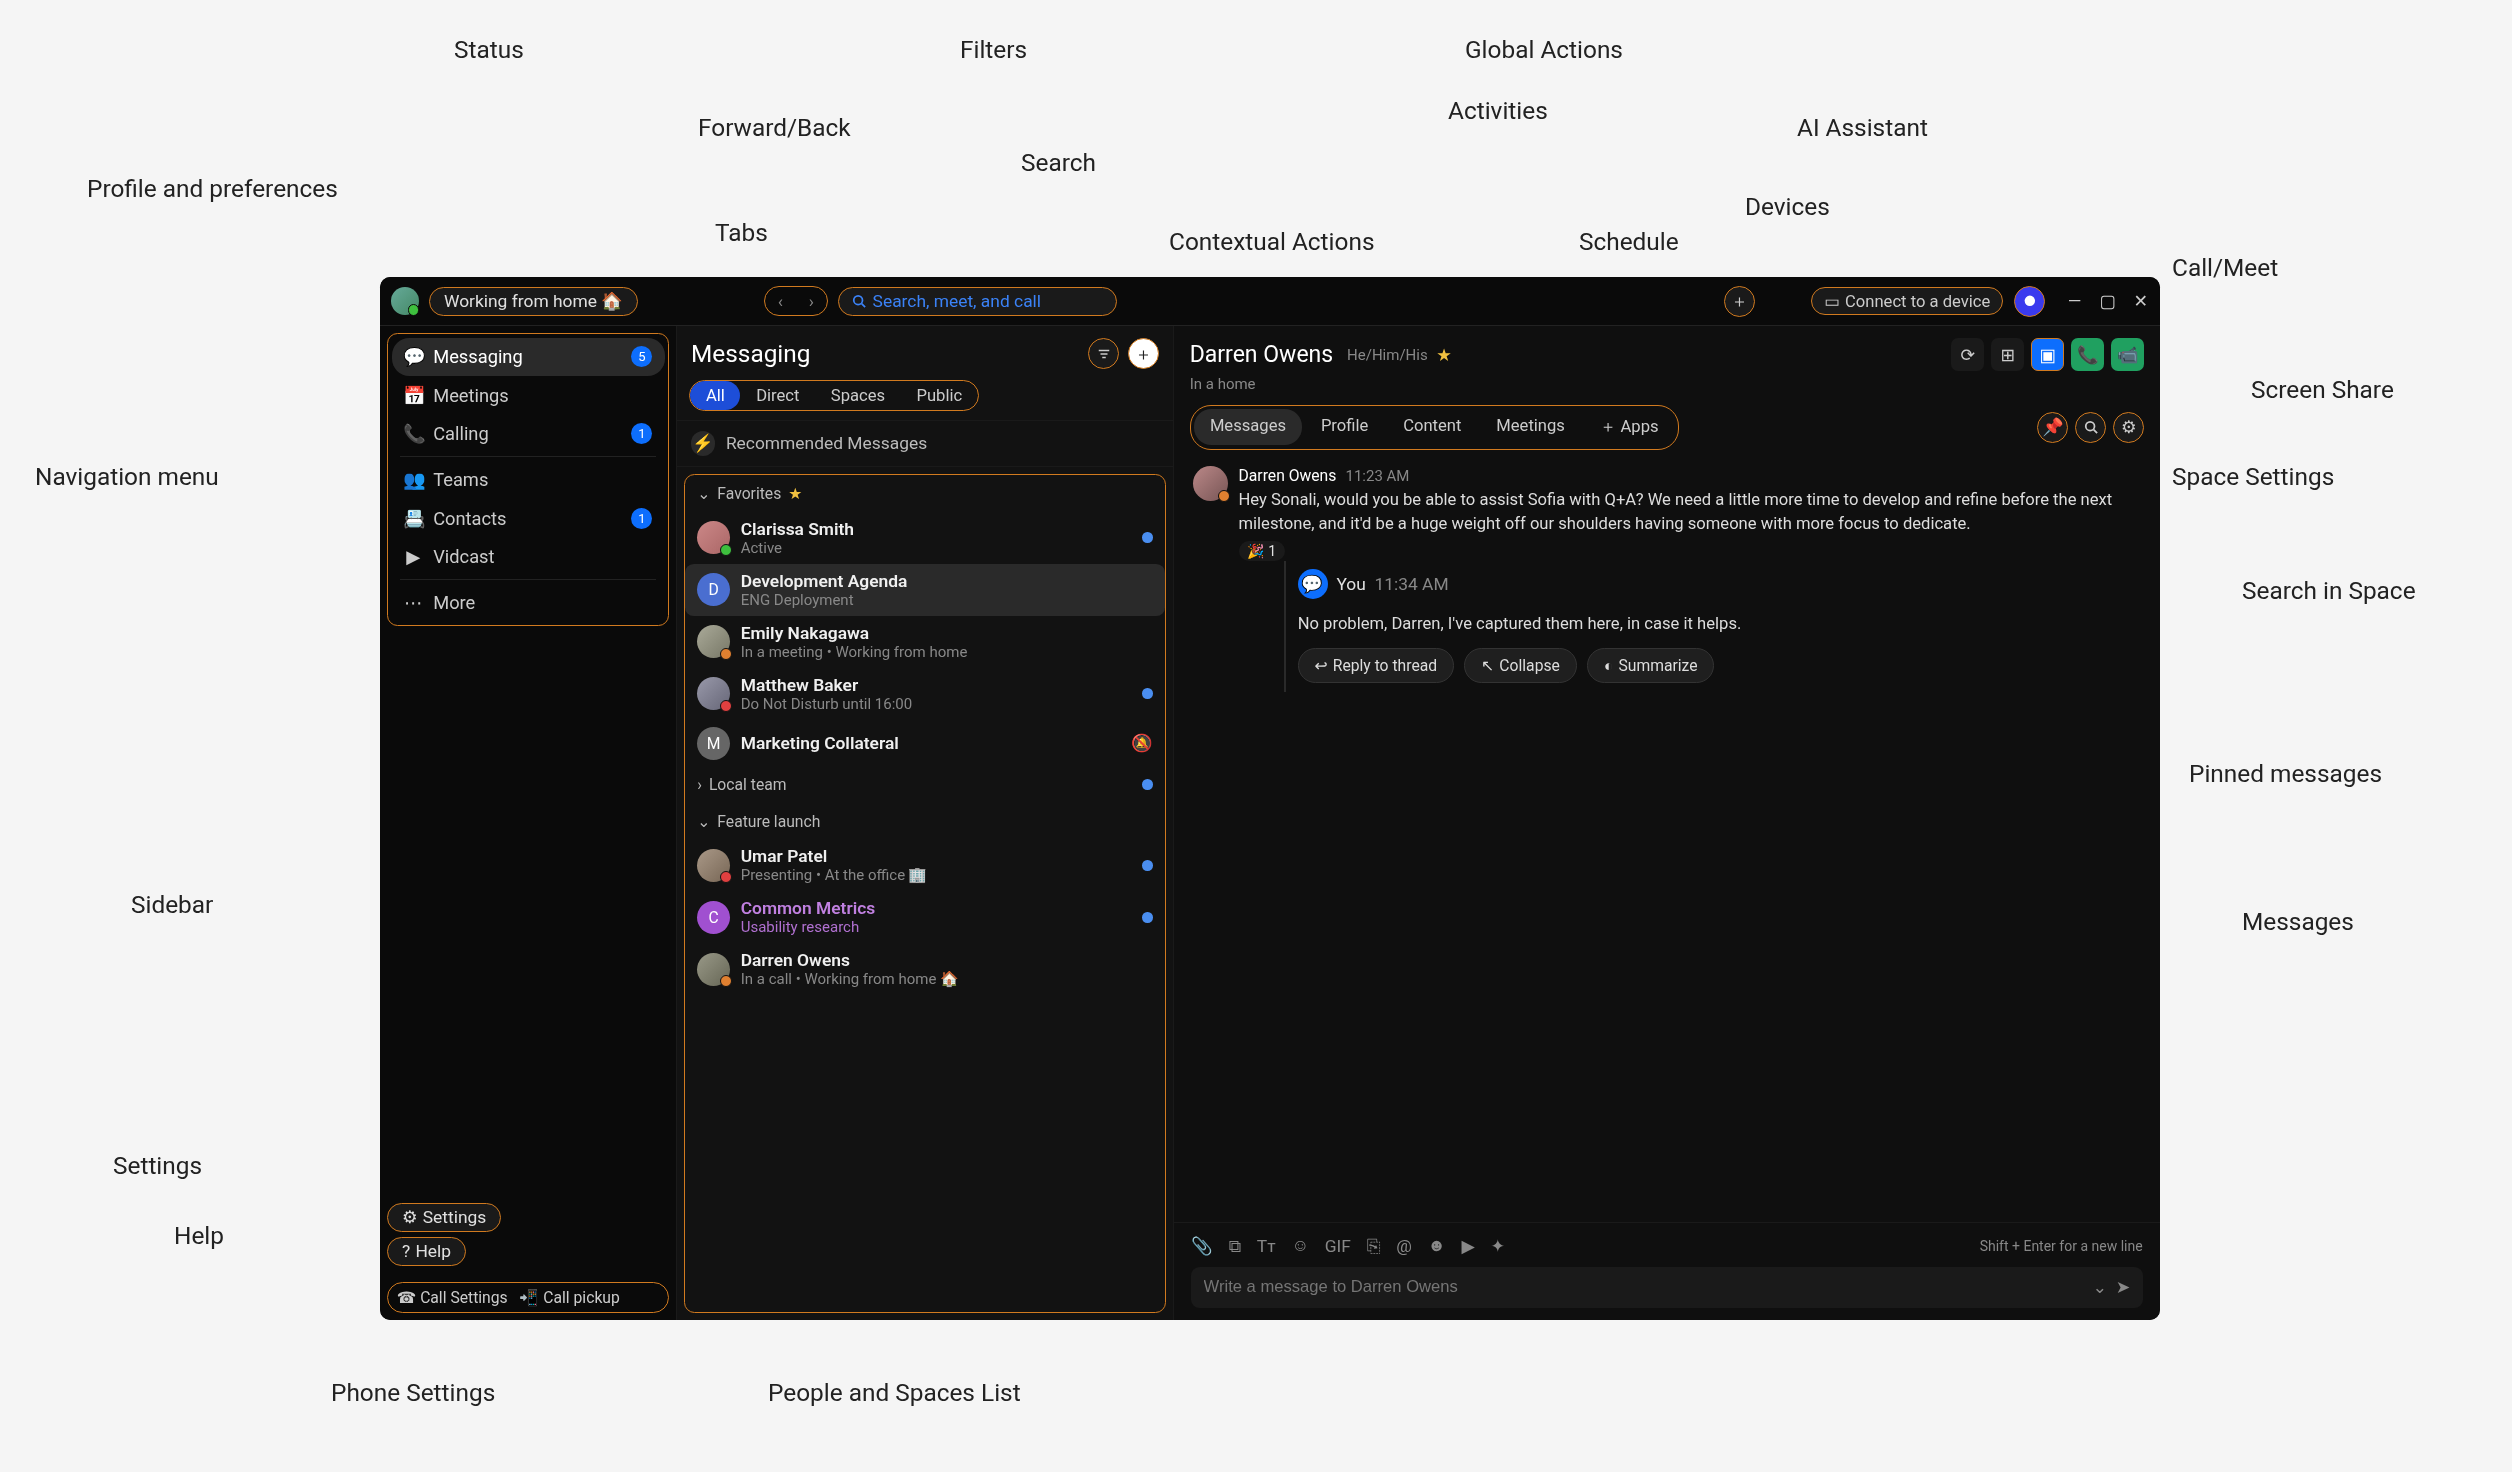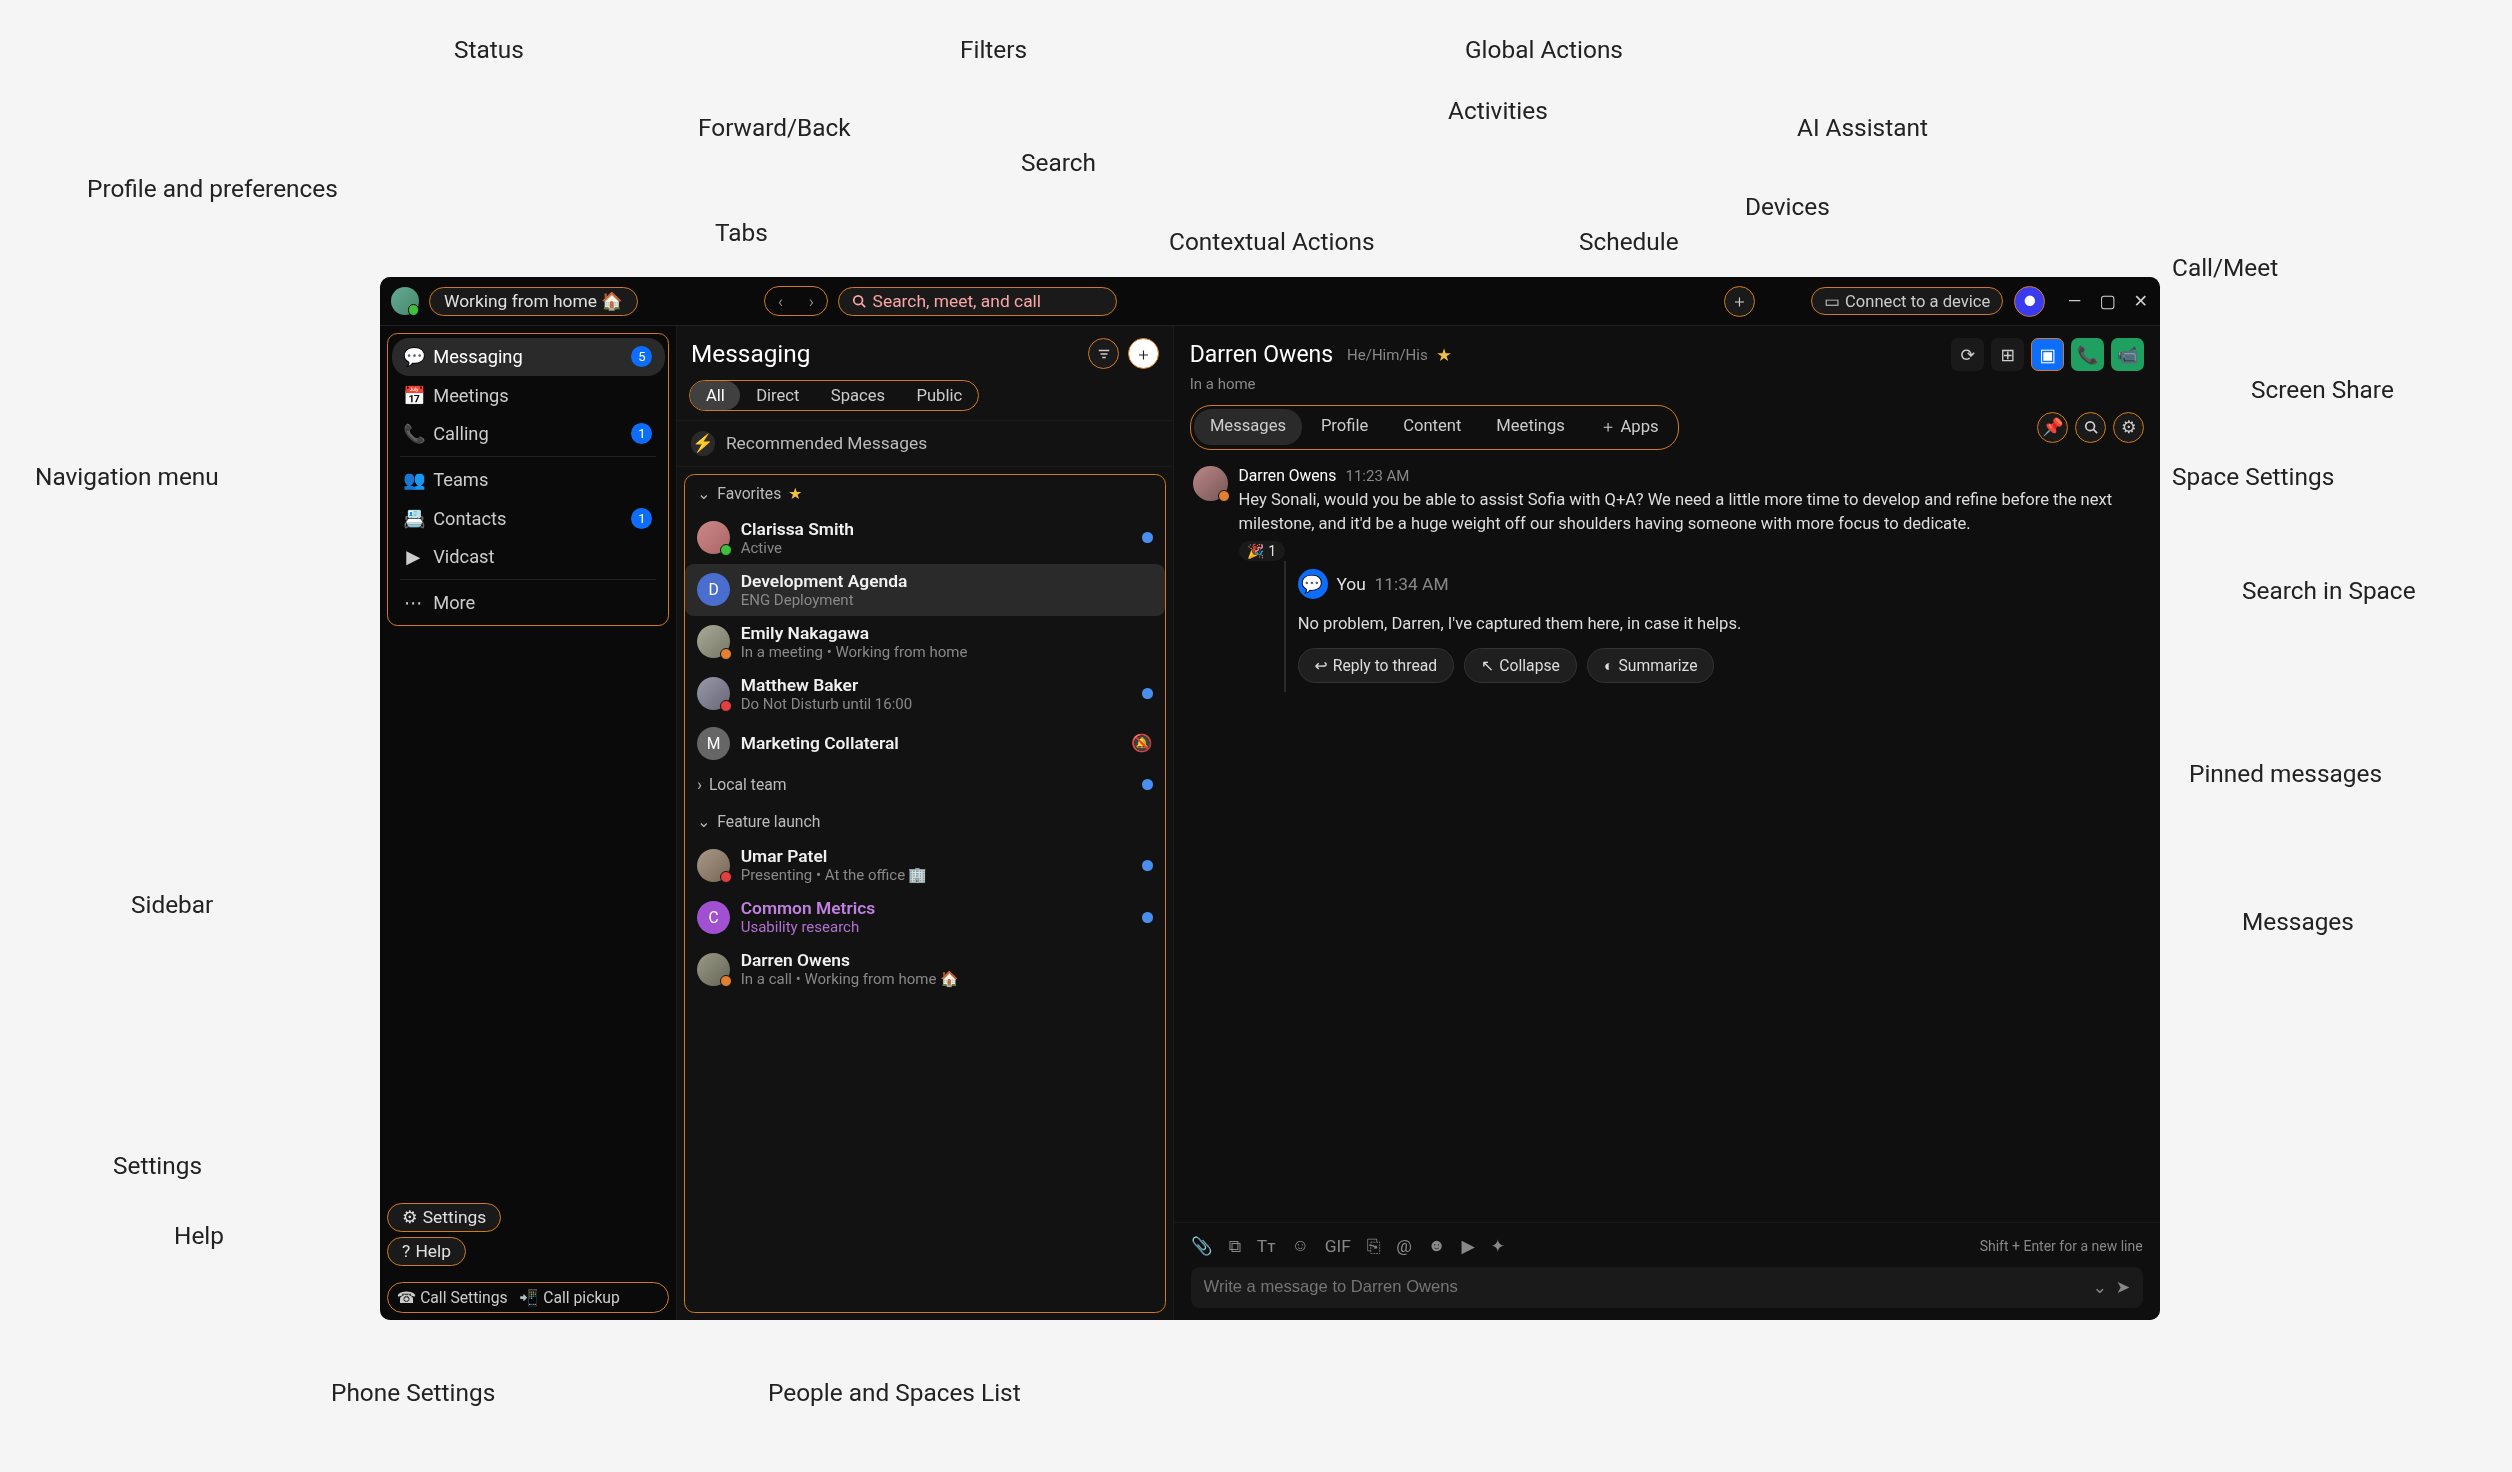--- a/index.html
+++ b/index.html
@@ -87,21 +87,21 @@
   }
   .searchbar {
     flex: 1;
     max-width: 279px;
     border: 1.7px solid #d17a1f;
     border-radius: 21px;
     padding: 3.5px 12.2px;
     display: flex;
     align-items: center;
     gap: 7px;
-    color: #fca5a5;
+    color: #3b82f6;
     background: #1a1a1a;
     font-size: 17.4px;
   }
   .roundicon {
     width: 31px;
     height: 31px;
     border-radius: 50%;
     border: 1.7px solid #d17a1f;
     display: flex;
     align-items: center;
@@ -180,21 +180,21 @@
     border-radius: 19px;
     margin: 3.5px 12.2px 8.7px;
     overflow: hidden;
     width: fit-content;
   }
   .tabbtn {
     padding: 5.2px 15.7px;
     font-size: 16.6px;
     color: #ccc;
   }
-  .tabbtn.sel { background: #404040; color: #fff; border-radius: 15.7px; }
+  .tabbtn.sel { background: #1d4ed8; color: #fff; border-radius: 15.7px; }
   .reco {
     display: flex; align-items: center; gap: 10.5px;
     padding: 10.5px 14px; color: #bbb;
     border-top: 0.9px solid #1a1a1a;
     border-bottom: 0.9px solid #1a1a1a;
   }
   .reco .bolt {
     width: 24.4px; height: 24.4px; border-radius: 50%;
     background: #2a2a2a; display: flex; align-items: center; justify-content: center;
   }

